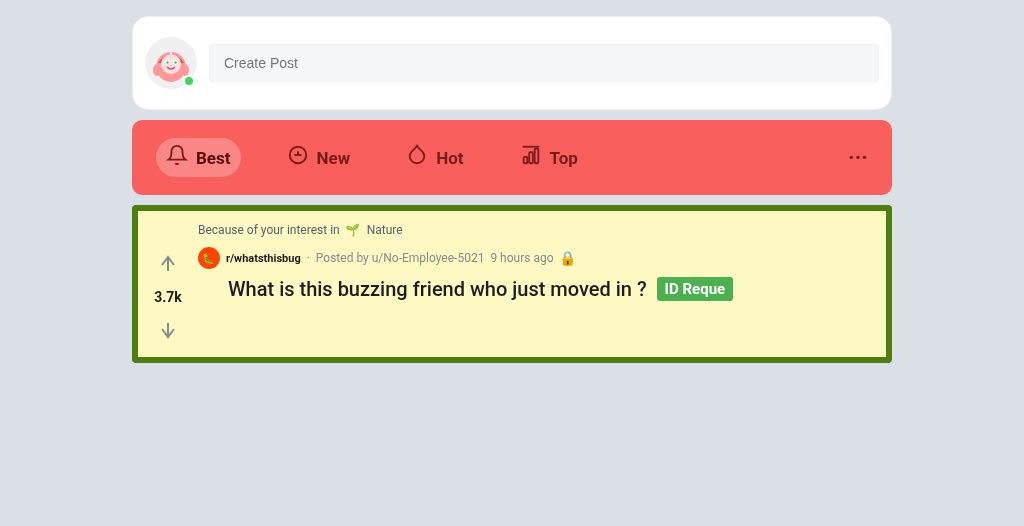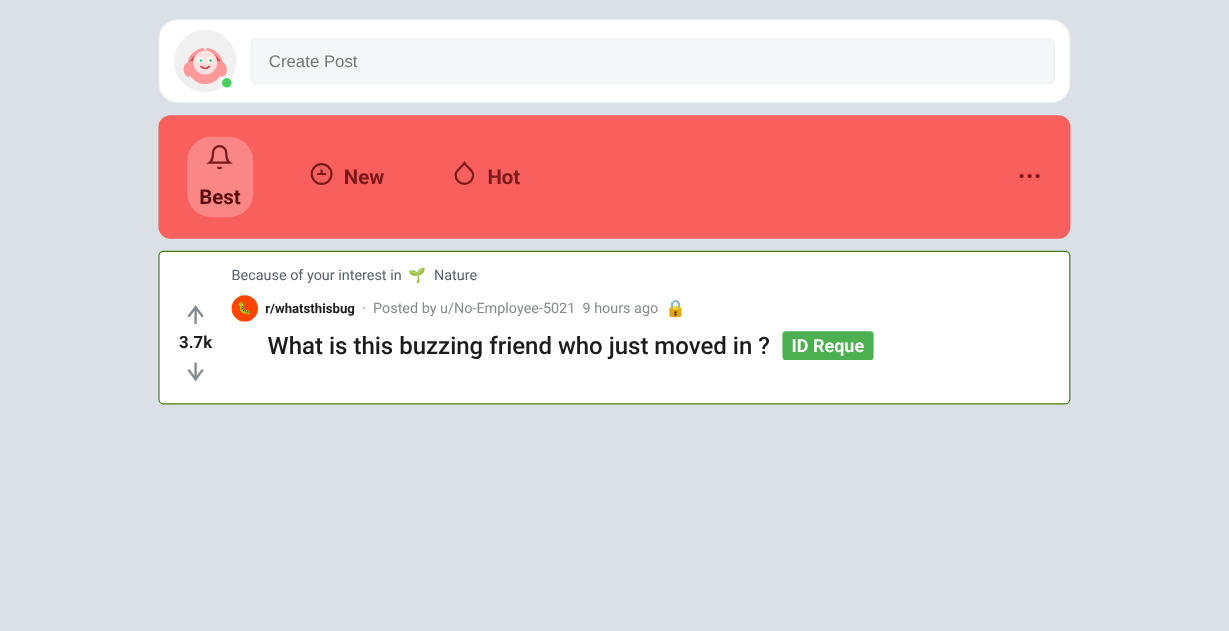--- a/index.html
+++ b/index.html
@@ -23,21 +23,21 @@
       gap: 10px;
     }
 
     
     .create-post-bar {
       background: #fff;
       border-radius: 16px;
       border: 1px solid #edeff1;
       display: flex;
       align-items: center;
-      padding: 8px 12px;
+      padding: 20px 12px;
       gap: 12px;
       justify-content: flex-end;
     }
 
     .avatar-wrapper {
       position: relative;
       flex-shrink: 0;
     }
 
     .avatar-img {
@@ -97,41 +97,40 @@
       color: #7a1a1a;
       font-size: 17px;
       font-weight: 700;
       padding: 6px 10px;
       border-radius: 20px;
     }
 
     .sort-item.active {
       background: rgba(255,255,255,0.25);
       color: #5a0a0a;
-      flex-direction: column;
     }
 
     .sort-icon {
       font-size: 20px;
       color: #7a1a1a;
     }
 
     .sort-more {
       color: #7a1a1a;
       font-size: 22px;
       font-weight: 700;
       cursor: pointer;
       margin-left: auto;
     }
 
     
     .post-card {
-      background: #ffffff;
+      background: #fef9c3;
       border-radius: 4px;
-      border: 1px solid #4d7c0f;
+      border: 6px solid #4d7c0f;
       padding: 12px 16px;
     }
 
     .post-interest {
       display: flex;
       align-items: center;
       gap: 6px;
       font-size: 12px;
       color: #576069;
       margin-bottom: 10px;
@@ -140,21 +139,21 @@
 
     .post-body {
       display: flex;
       gap: 16px;
     }
 
     .vote-column {
       display: flex;
       flex-direction: column;
       align-items: center;
-      gap: 2px;
+      gap: 12px;
       flex-shrink: 0;
       padding-top: 2px;
     }
 
     .vote-arrow {
       width: 28px;
       height: 28px;
       display: flex;
       align-items: center;
       justify-content: center;
@@ -295,20 +294,31 @@
 
     <div class="sort-item">
       <span class="sort-icon">
         <svg width="22" height="22" viewBox="0 0 24 24" fill="none" stroke="#7a1a1a" stroke-width="2">
           <path d="M12 2C9 7 4 8 4 13a8 8 0 0 0 16 0c0-5-5-6-8-11z"></path>
         </svg>
       </span>
       <span>Hot</span>
     </div>
 
+    <div class="sort-item">
+      <span class="sort-icon">
+        <svg width="22" height="22" viewBox="0 0 24 24" fill="none" stroke="#7a1a1a" stroke-width="2">
+          <rect x="4" y="14" width="4" height="7" rx="1"></rect>
+          <rect x="10" y="9" width="4" height="12" rx="1"></rect>
+          <rect x="16" y="5" width="4" height="16" rx="1"></rect>
+          <line x1="3" y1="3" x2="21" y2="3"></line>
+        </svg>
+      </span>
+      <span>Top</span>
+    </div>
 
     <div class="sort-more">
       <span>···</span>
     </div>
   </div>
 
   <div class="post-card">
     <div class="post-interest">
       <span>Because of your interest in</span>
       <span>🌱</span>

